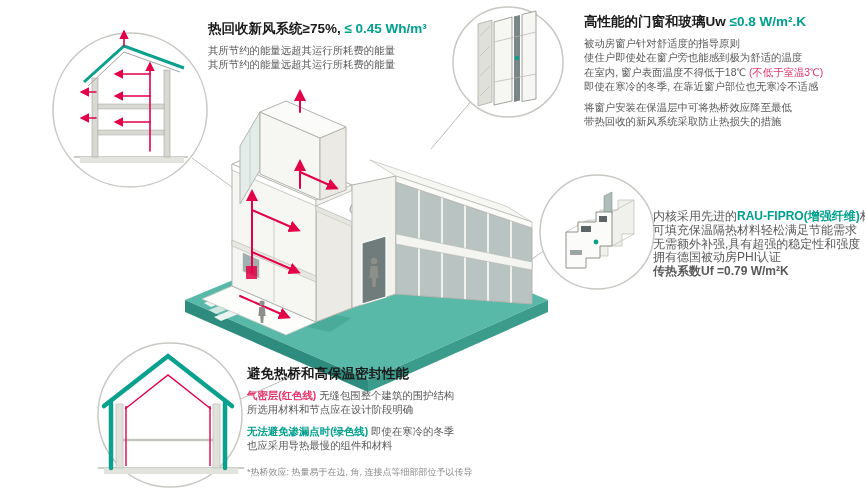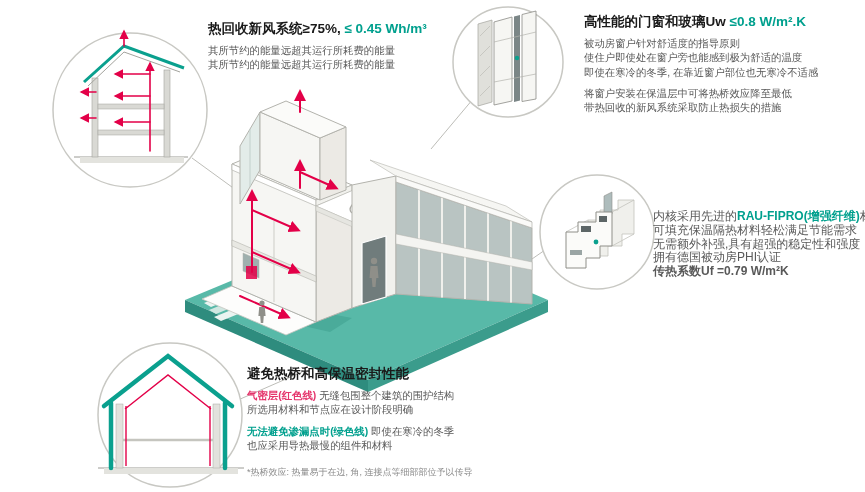--- a/index.html
+++ b/index.html
@@ -196,20 +196,23 @@
   <div class="line">其所节约的能量远超其运行所耗费的能量</div>
   <div class="line">其所节约的能量远超其运行所耗费的能量</div>
 </div>
 
 <div class="tb" id="b2" style="left:584px;top:13px">
   <div class="title">
     <span>高性能的门窗和玻璃Uw</span><span class="green"> ≤0.8 W/m².K</span>
   </div>
   <div class="line">被动房窗户针对舒适度的指导原则</div>
   <div class="line">使住户即使处在窗户旁也能感到极为舒适的温度</div>
+  <div class="line">
+    <span>在室内, 窗户表面温度不得低于18℃ </span><span class="red">(不低于室温3℃)</span>
+  </div>
   <div class="line">即使在寒冷的冬季, 在靠近窗户部位也无寒冷不适感</div>
   <div class="gap"></div>
   <div class="line">将窗户安装在保温层中可将热桥效应降至最低</div>
   <div class="line">带热回收的新风系统采取防止热损失的措施</div>
 </div>
 
 <div class="tb" id="b3" style="left:653px;top:210px">
   <div class="line">
     <span>内核采用先进的</span><span class="green b">RAU-FIPRO(增强纤维)</span><span>材料</span>
   </div>

